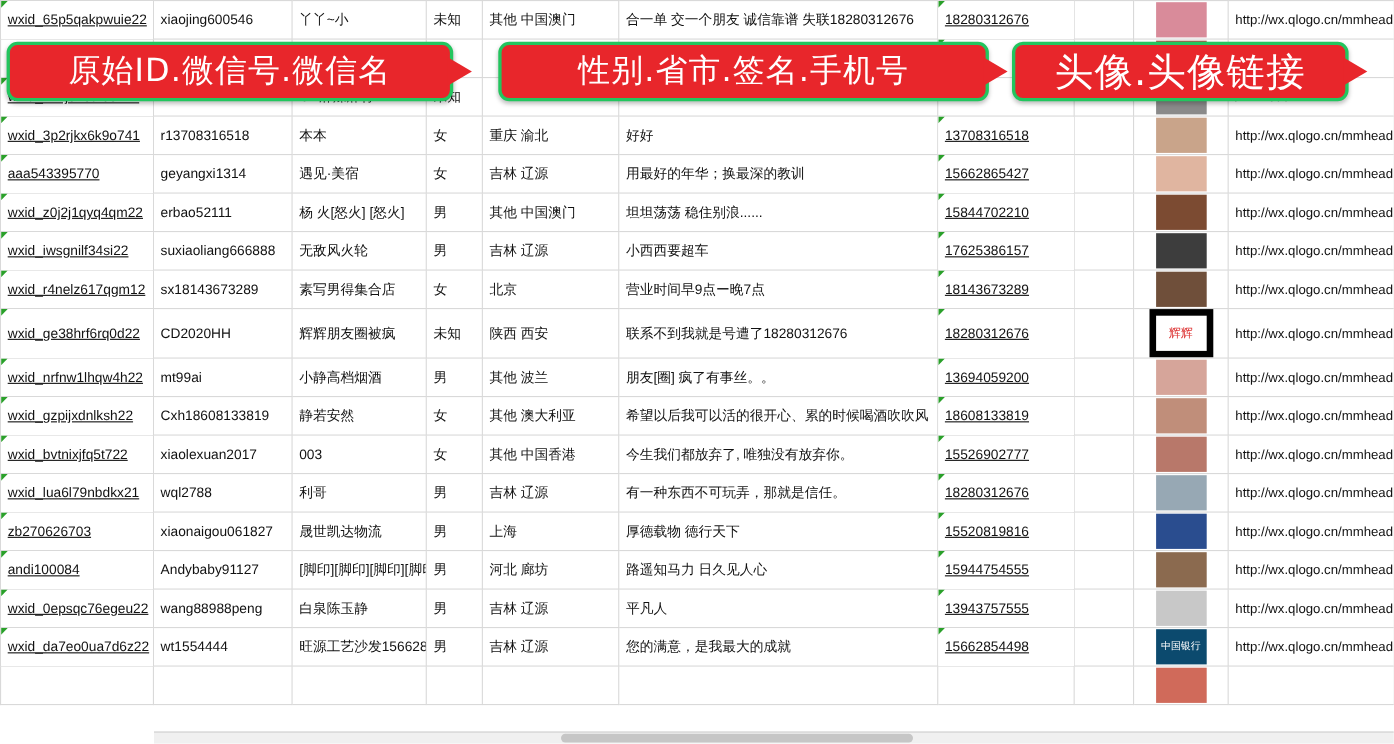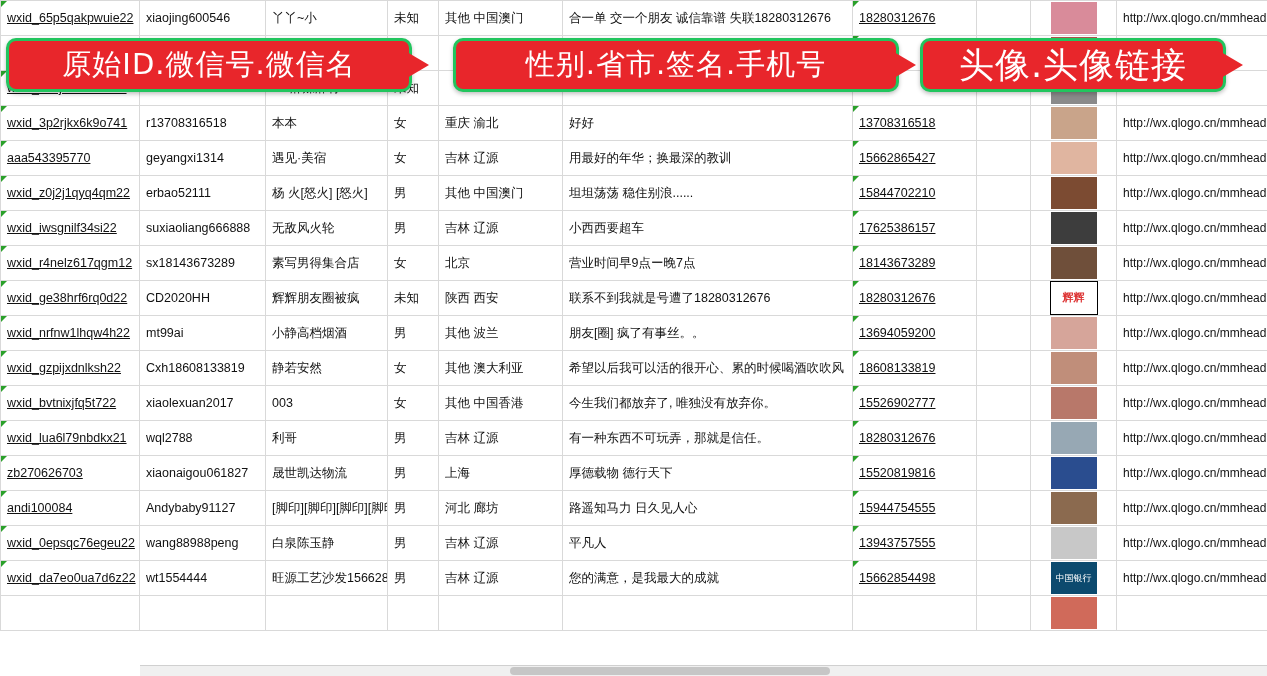--- a/index.html
+++ b/index.html
@@ -316,21 +316,21 @@
       <tr>
         <td class="mark">wxid_ge38hrf6rq0d22</td>
         <td>CD2020HH</td>
         <td>辉辉朋友圈被疯</td>
         <td>未知</td>
         <td>陕西 西安</td>
         <td>联系不到我就是号遭了18280312676</td>
         <td class="mark">18280312676</td>
         <td></td>
         <td class="avatar-cell">
-          <span class="avatar" style="background:#ffffff;color:#d33;border:1px solid #000000;font-weight:bold">辉辉</span>
+          <span class="avatar" style="background:#ffffff;color:#d33;border:6px solid #000000;font-weight:normal">辉辉</span>
         </td>
         <td class="link-cell rightedge">http://wx.qlogo.cn/mmhead</td>
       </tr>
 
       <tr>
         <td class="mark">wxid_nrfnw1lhqw4h22</td>
         <td>mt99ai</td>
         <td>小静高档烟酒</td>
         <td>男</td>
         <td>其他 波兰</td>

